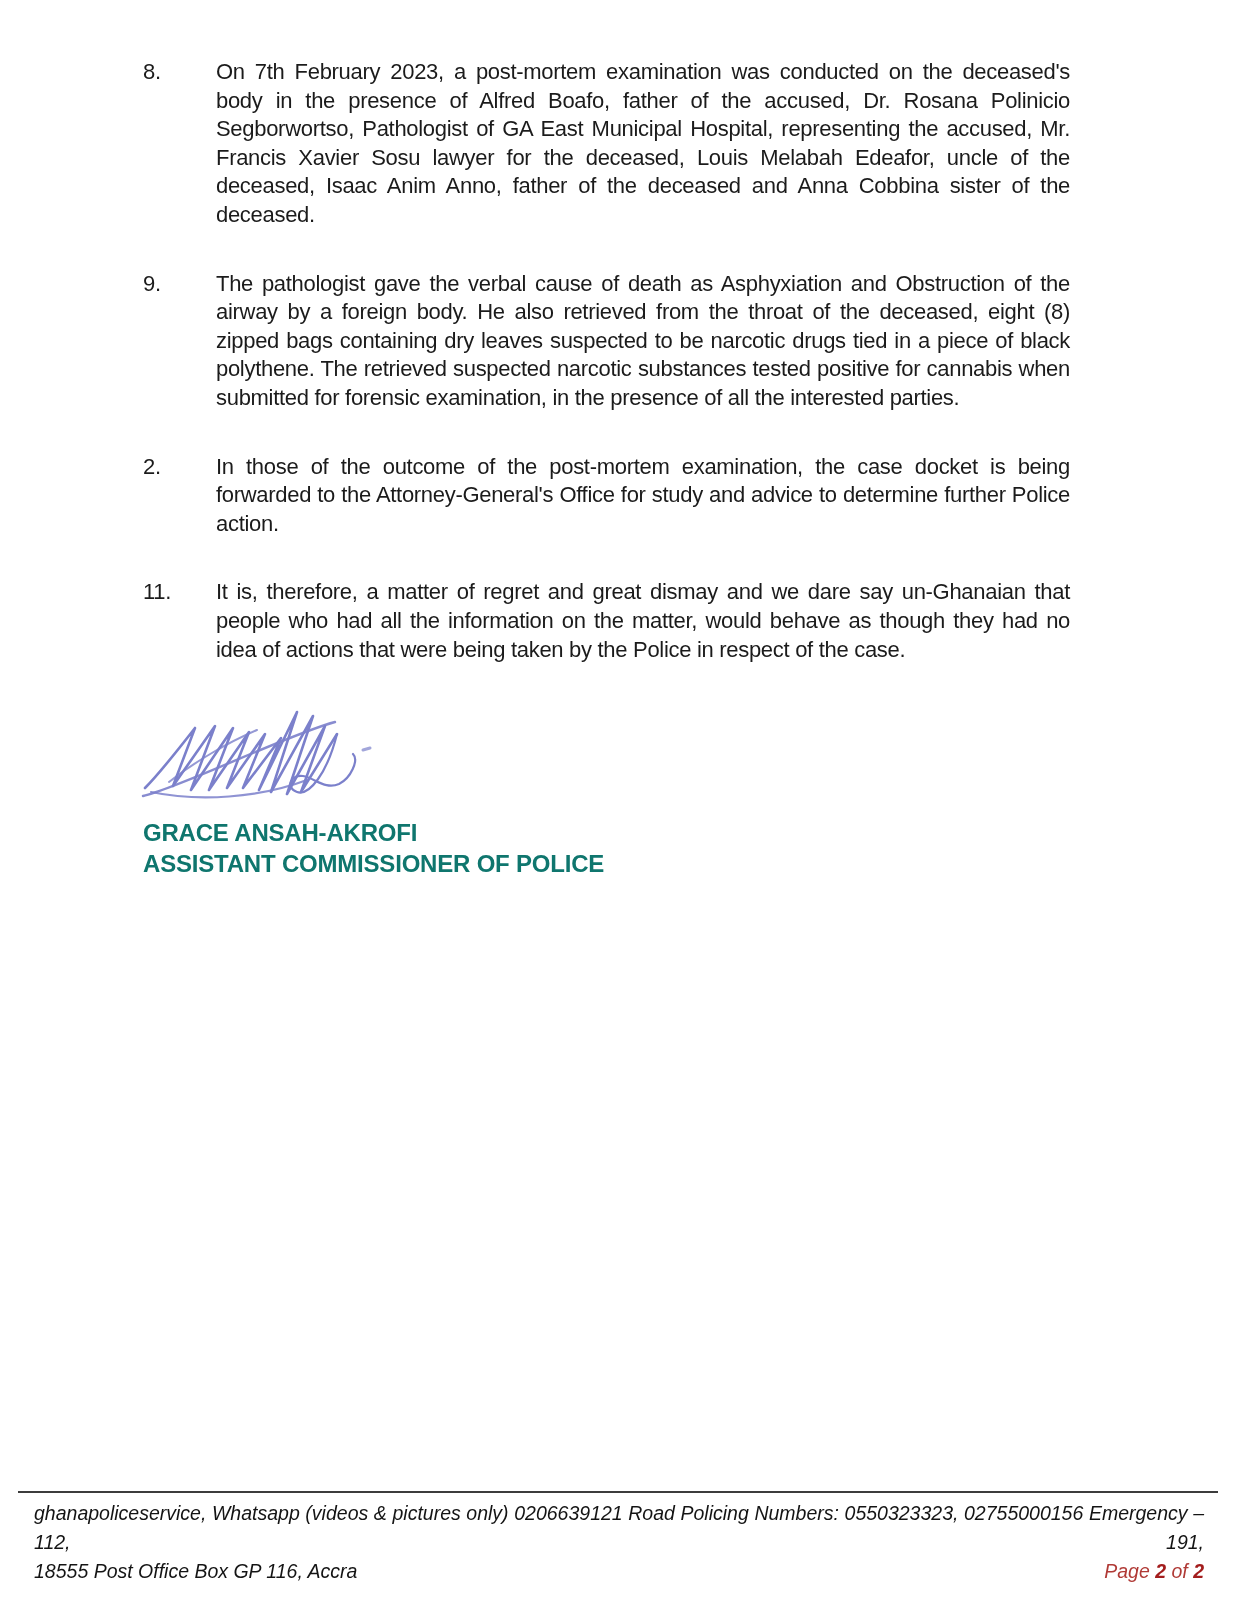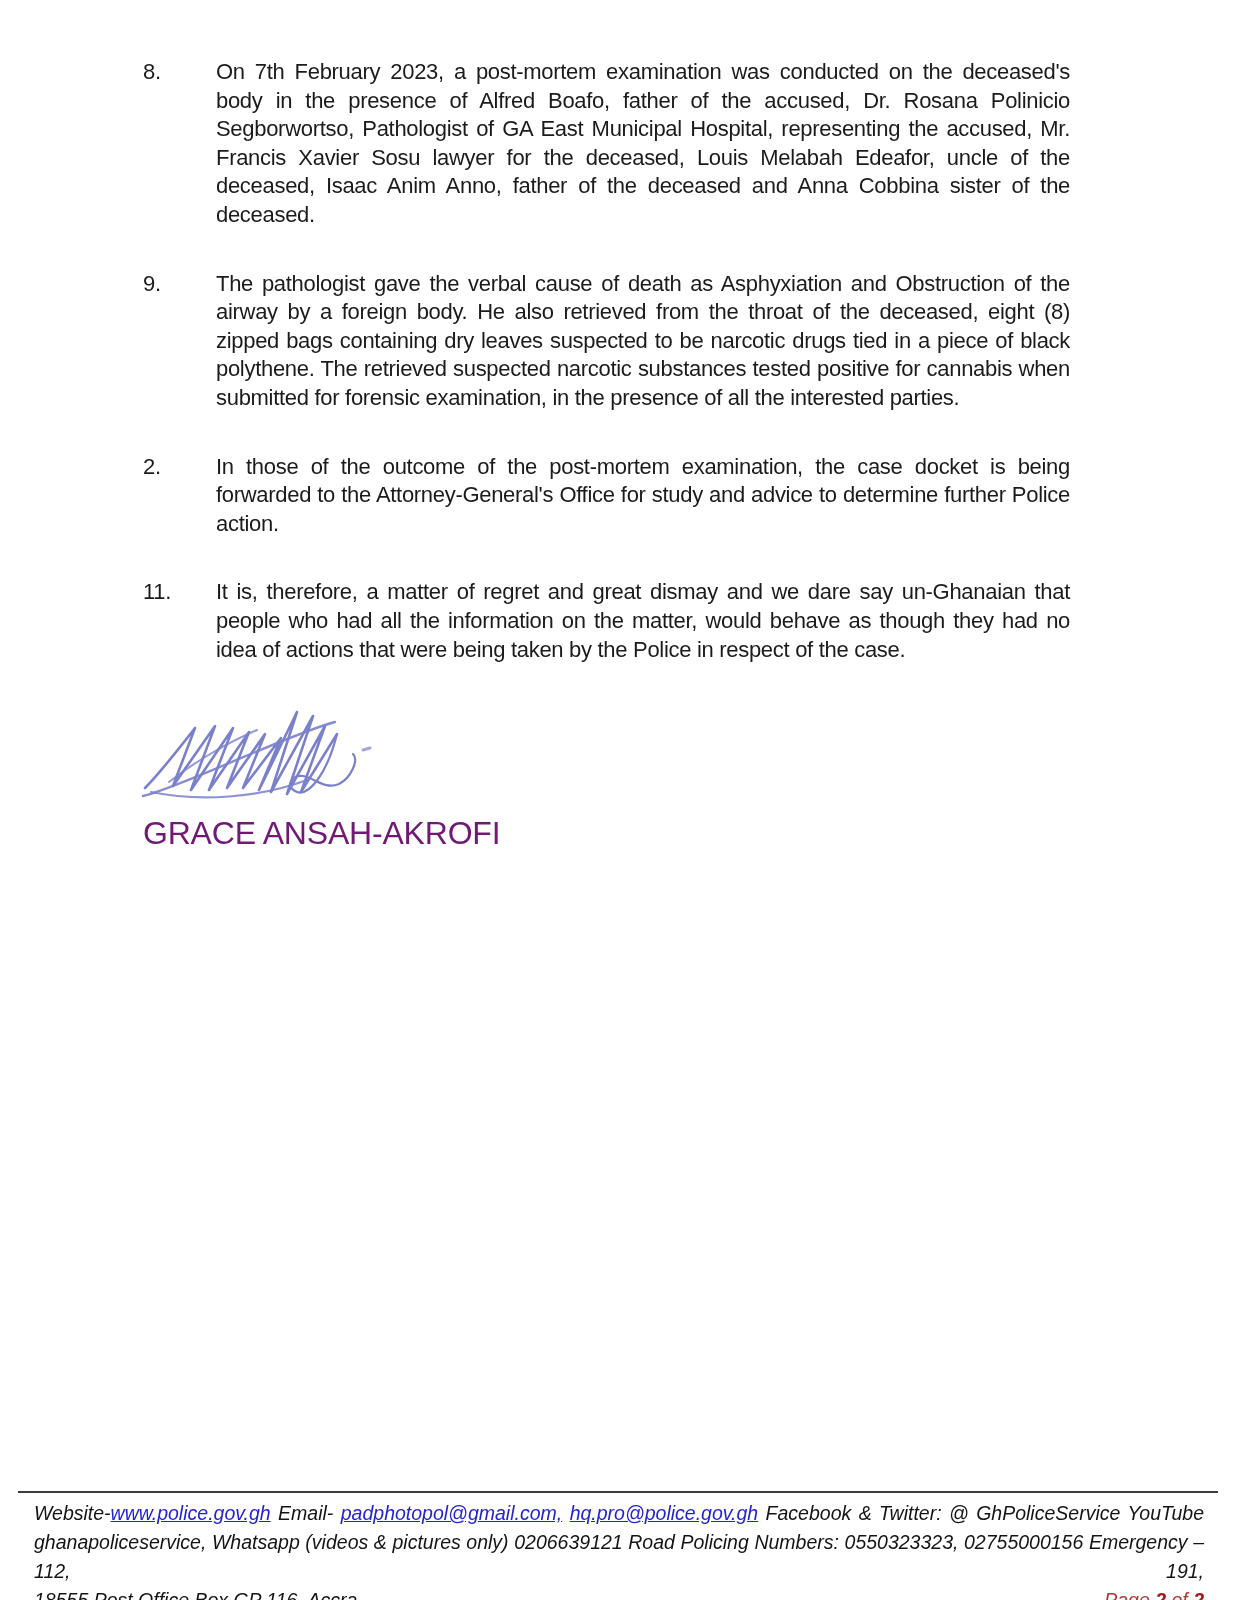--- a/index.html
+++ b/index.html
@@ -27,25 +27,25 @@
   }
   .para-num { width: 73px; flex-shrink: 0; }
   .para-text { flex: 1; text-align: justify; }
 
   .sig-area {
     margin: 6px 0 2px -4px;
     height: 112px;
     position: relative;
   }
   .signatory {
-    font-weight: 400;
-    font-size: 32px;
+    font-weight: 700;
+    font-size: 24px;
     line-height: 30.5px;
     letter-spacing: -0.2px;
-    color: #701a75;
+    color: #0f766e;
   }
 
   .footer {
     position: absolute;
     top: 1491px;
     left: 18px;
     width: 1200px;
     font-style: italic;
     font-size: 19.5px;
     line-height: 29px;
@@ -112,33 +112,27 @@
           <path stroke-width="2.2" opacity="0.85" d="M12 88 C 60 98, 120 94, 168 76"></path>
           <path stroke-width="2.4" opacity="0.9" d="M4 92 C 40 84, 150 30, 196 18"></path>
           <path stroke-width="2.0" opacity="0.8" d="M30 78 C 55 58, 90 38, 118 26"></path>
           <path stroke-width="3" opacity="0.7" d="M224 46 l 7 -2"></path>
         </g>
       </svg>
     </div>
 
     <div class="signatory">
       <div>GRACE ANSAH-AKROFI</div>
+      <div>ASSISTANT COMMISSIONER OF POLICE</div>
     </div>
 
   </div>
 
   <div class="footer">
     <hr class="footer-rule">
-    <div class="f-line">
-      <span>Website-</span><span class="link">www.police.gov.gh</span>
-      <span>Email-</span>
-      <span class="link">padphotopol@gmail.com,</span>
-      <span class="link">hq.pro@police.gov.gh</span>
-      <span>Facebook &amp; Twitter: @ GhPoliceService YouTube</span>
-    </div>
     <div class="f-line">ghanapoliceservice, Whatsapp (videos &amp; pictures only) 0206639121 Road Policing Numbers: 0550323323, 02755000156 Emergency – 112, 191,</div>
     <div class="f-line3">
       <span>18555 Post Office Box GP 116, Accra</span>
       <span class="page-indicator"><span class="pg-label">Page </span><span class="pg-num">2</span><span class="pg-label"> of </span><span class="pg-num">2</span></span>
     </div>
   </div>
 
 </div>
 
 </body></html>

